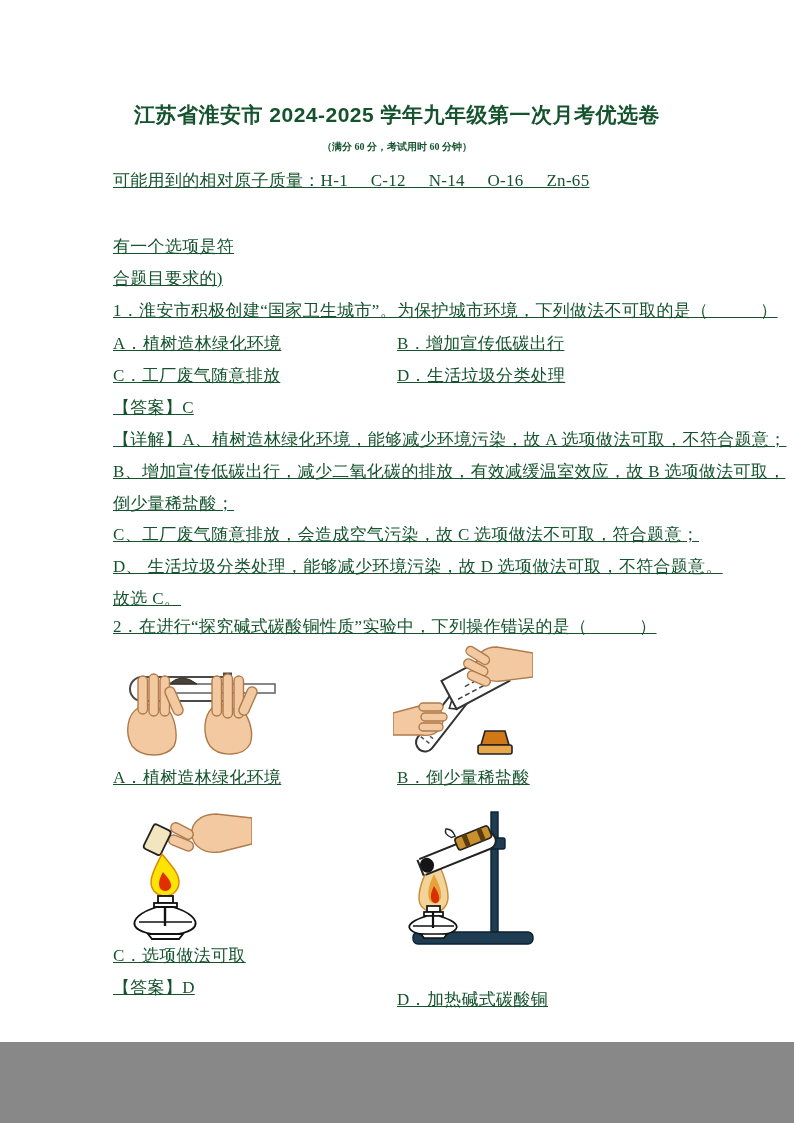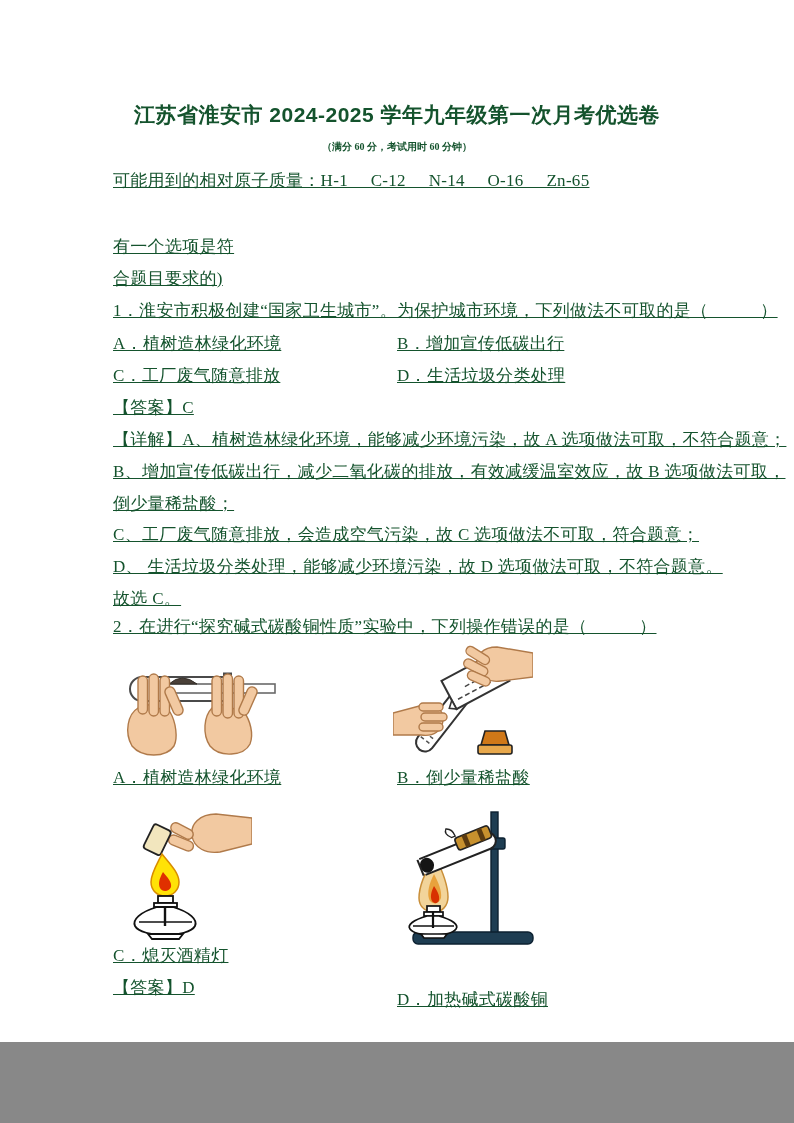--- a/index.html
+++ b/index.html
@@ -194,18 +194,18 @@
         <rect x="34" y="96" width="13" height="6"></rect>
         <rect x="31" y="102" width="19" height="4"></rect>
         <path d="M34,106 C20,110 14,115 17,119 C20,123 30,125 40,125 C50,125 60,123 63,119 C66,115 60,110 46,106 Z"></path>
         <path d="M20,116 L61,116" stroke-width="1.3"></path>
         <line x1="40" y1="102" x2="40" y2="118" stroke-width="2.2"></line>
         <path d="M28,124 L54,124 L51,128 L31,128 Z"></path>
       </g>
     </svg>
   </div>
 
-  <div class="t" style="top:945px">C．熄灭酒精灯</div>
+  <div class="t" style="top:945px">C．选项做法可取</div>
   <div class="t col2" style="top:989px">D．加热碱式碳酸铜</div>
 
   <div class="t" style="top:977px">【答案】D</div>
 
 </div>
 
 </body></html>

